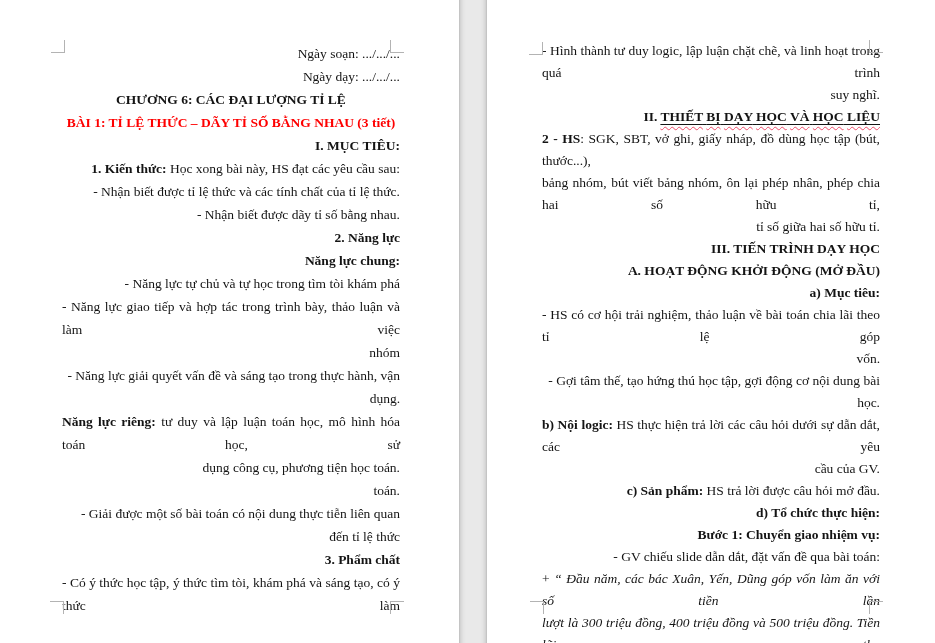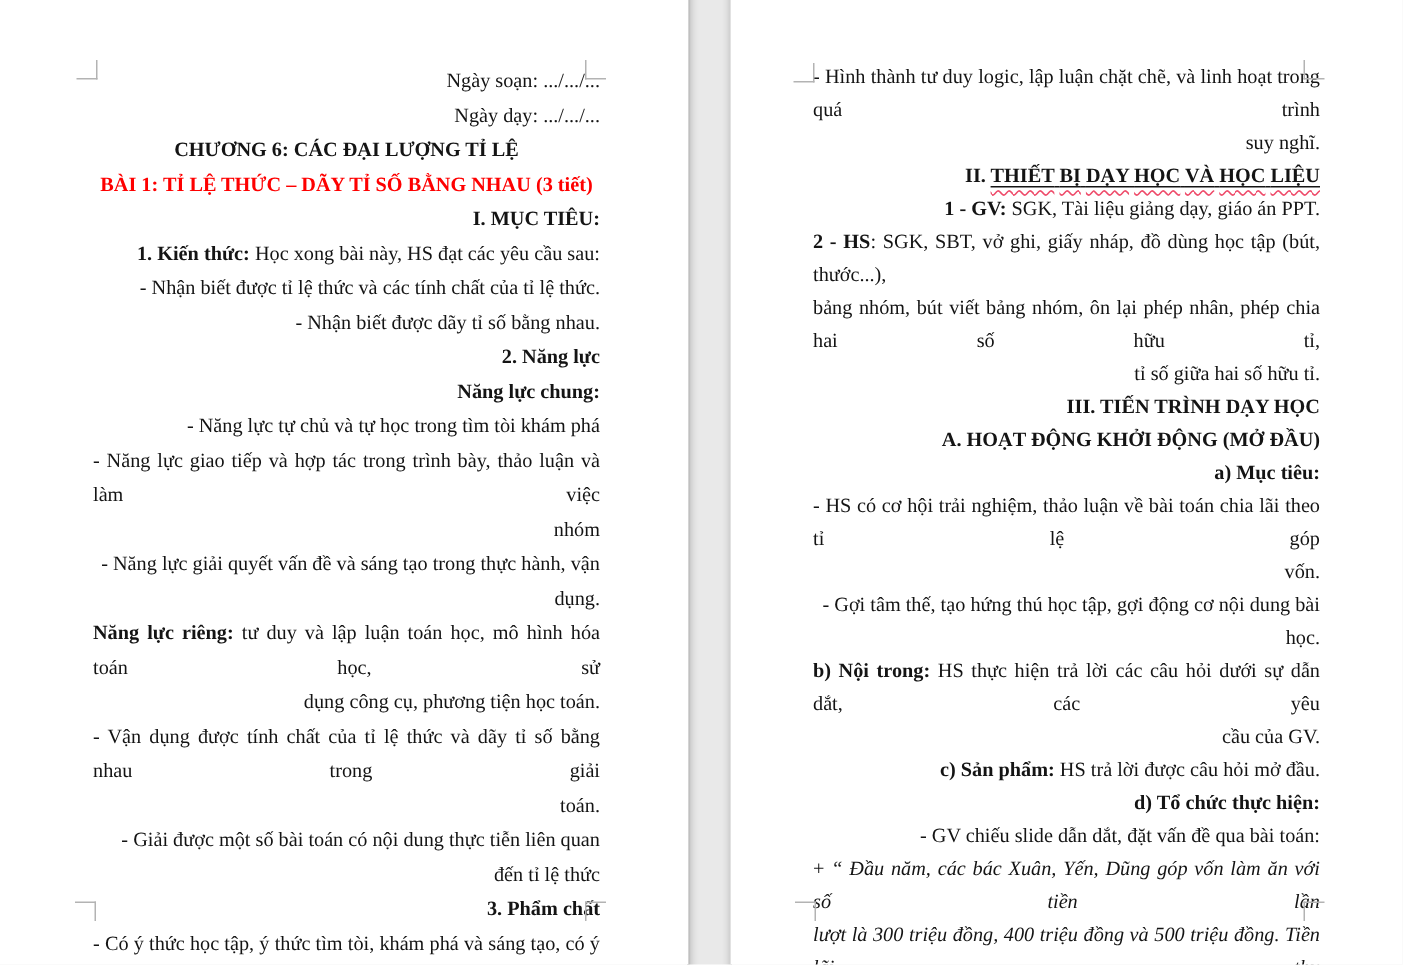--- a/index.html
+++ b/index.html
@@ -51,47 +51,46 @@
       <p class="ln"><span>- Nhận biết được tỉ lệ thức và các tính chất của tỉ lệ thức.</span></p>
       <p class="ln"><span>- Nhận biết được dãy tỉ số bằng nhau.</span></p>
       <p class="ln"><span class="b">2. Năng lực</span></p>
       <p class="ln"><span class="b">Năng lực chung:</span></p>
       <p class="ln"><span>- Năng lực tự chủ và tự học trong tìm tòi khám phá</span></p>
       <p class="ln just"><span>- Năng lực giao tiếp và hợp tác trong trình bày, thảo luận và làm việc</span></p>
       <p class="ln"><span>nhóm</span></p>
       <p class="ln"><span>- Năng lực giải quyết vấn đề và sáng tạo trong thực hành, vận dụng.</span></p>
       <p class="ln just"><span class="b">Năng lực riêng:</span><span> tư duy và lập luận toán học, mô hình hóa toán học, sử</span></p>
       <p class="ln"><span>dụng công cụ, phương tiện học toán.</span></p>
-      <p class="ln just"><span>- Vận dụng được tính chất của tỉ lệ thức và dãy tỉ số bằng nhau trong giải</span></p>
       <p class="ln"><span>toán.</span></p>
       <p class="ln"><span>- Giải được một số bài toán có nội dung thực tiễn liên quan đến tỉ lệ thức</span></p>
       <p class="ln"><span class="b">3. Phẩm chất</span></p>
       <p class="ln just"><span>- Có ý thức học tập, ý thức tìm tòi, khám phá và sáng tạo, có ý thức làm</span></p>
     </div>
 </div>
 
 <div class="page" id="pageR">
   <div class="page-text">
       <p class="ln just"><span>- Hình thành tư duy logic, lập luận chặt chẽ, và linh hoạt trong quá trình</span></p>
       <p class="ln"><span>suy nghĩ.</span></p>
       <p class="ln"><span class="b">II. </span><span class="b u"><span class="sp">THIẾT</span></span><span class="b u"> </span><span class="b u"><span class="sp">BỊ</span></span><span class="b u"> </span><span class="b u"><span class="sp">DẠY</span></span><span class="b u"> </span><span class="b u"><span class="sp">HỌC</span></span><span class="b u"> </span><span class="b u"><span class="sp">VÀ</span></span><span class="b u"> </span><span class="b u"><span class="sp">HỌC</span></span><span class="b u"> </span><span class="b u"><span class="sp">LIỆU</span></span></p>
-      <p class="ln"><span class="b">1 - GV:</span><span>  SGK, Tài liệu giảng dạy, giáo án PPT.</span></p>
       <p class="ln just"><span class="b">2 - HS</span><span>: SGK, SBT, vở ghi, giấy nháp, đồ dùng học tập (bút, thước...),</span></p>
       <p class="ln just"><span>bảng nhóm, bút viết bảng nhóm, ôn lại phép nhân, phép chia hai số hữu tỉ,</span></p>
       <p class="ln"><span>tỉ số giữa hai số hữu tỉ.</span></p>
       <p class="ln"><span class="b">III. TIẾN TRÌNH DẠY HỌC</span></p>
       <p class="ln"><span class="b">A. HOẠT ĐỘNG KHỞI ĐỘNG (MỞ ĐẦU)</span></p>
       <p class="ln"><span class="b">a) Mục tiêu:</span></p>
       <p class="ln just"><span>- HS có cơ hội trải nghiệm, thảo luận về bài toán chia lãi theo tỉ lệ góp</span></p>
       <p class="ln"><span>vốn.</span></p>
       <p class="ln"><span>- Gợi tâm thế, tạo hứng thú học tập, gợi động cơ nội dung bài học.</span></p>
-      <p class="ln just"><span class="b">b) Nội trong:</span><span> HS thực hiện trả lời các câu hỏi dưới sự dẫn dắt, các yêu</span></p>
+      <p class="ln just"><span class="b">b) Nội logic:</span><span> HS thực hiện trả lời các câu hỏi dưới sự dẫn dắt, các yêu</span></p>
       <p class="ln"><span>cầu của GV.</span></p>
       <p class="ln"><span class="b">c) Sản phẩm:</span><span> HS trả lời được câu hỏi mở đầu.</span></p>
       <p class="ln"><span class="b">d) Tổ chức thực hiện:</span></p>
+      <p class="ln"><span class="b">Bước 1: Chuyển giao nhiệm vụ:</span></p>
       <p class="ln"><span>- GV chiếu slide dẫn dắt, đặt vấn đề qua bài toán:</span></p>
       <p class="ln just"><span>+ </span><span class="i">“ Đầu năm, các bác Xuân, Yến, Dũng góp vốn làm ăn với số tiền lần</span></p>
       <p class="ln just"><span class="i">lượt là 300 triệu đồng, 400 triệu đồng và 500 triệu đồng. Tiền lãi thu</span></p>
     </div>
 </div>
 
 <div id="cropLayer">
     <div class="crop tl" style="left: 51px; top: 40px;"></div>
     <div class="crop tr" style="left: 390px; top: 40px;"></div>
     <div class="crop bl" style="left: 50px; top: 601px;"></div>

